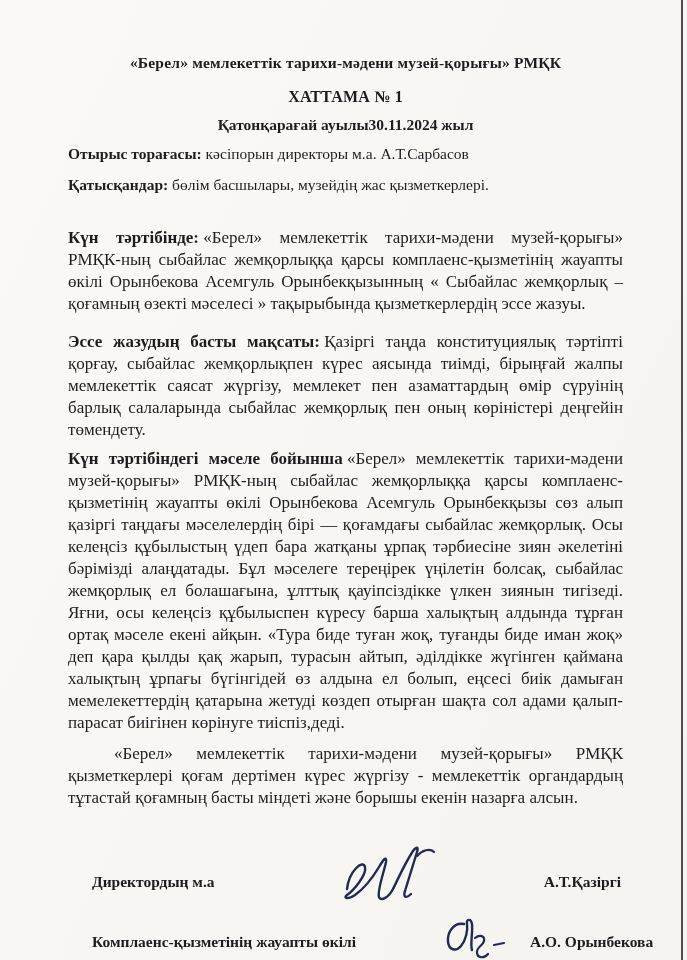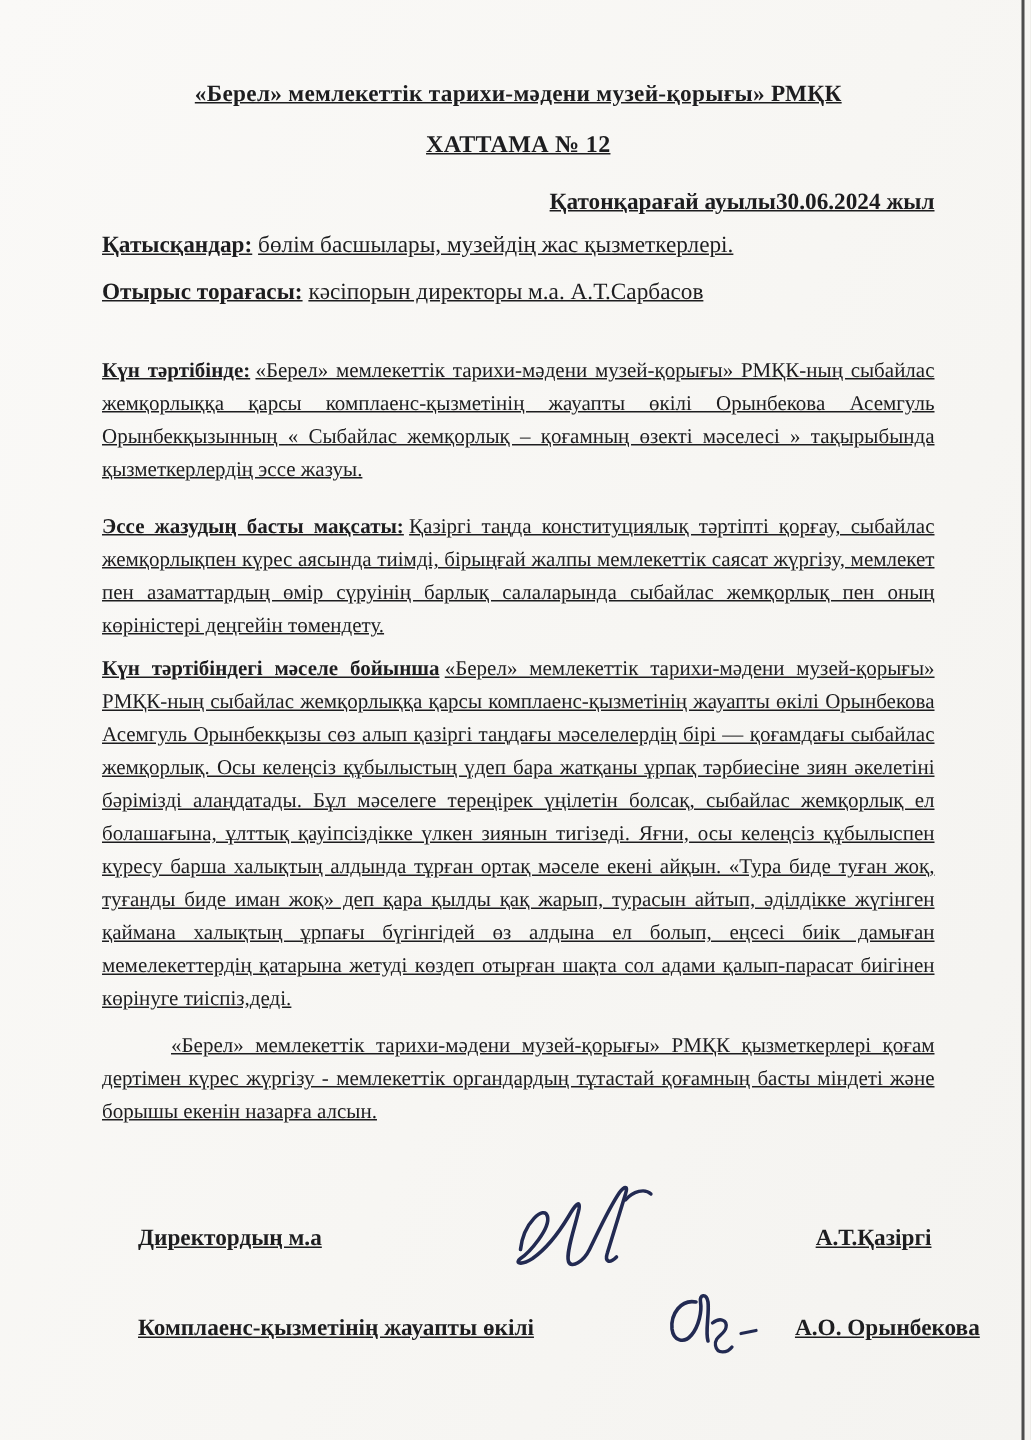--- a/index.html
+++ b/index.html
@@ -7,45 +7,44 @@
 
   .page {
     position:relative;
     width:687px; height:960px;
     margin:0 auto;
     background:linear-gradient(115deg,#faf9f7 0%,#f7f6f3 55%,#f4f3f0 100%);
     font-family:"Liberation Serif","DejaVu Serif",serif;
     color:#1d1d1f;
     overflow:hidden;
     box-sizing:border-box;
-    text-decoration:underline;
   }
 
   .scan-edge {
     position:absolute; top:0; right:4px;
     width:2px; height:100%;
     background:#4d4d4d;
   }
 
   .content { padding:46px 64px 0 68px; }
 
   .title { text-align:center; font-weight:bold; font-size:15.5px; letter-spacing:.2px; }
   .title-1 { margin:8px 0 0; }
   .title-2 { margin:15px 0 0; }
   .title-3 { margin:16px 0 0; font-size:16px; }
 
   .meta-row {
-    display:flex; justify-content:flex-end; align-items:baseline;
-    margin-top:20px; font-weight:bold; font-size:15.5px;
+    display:flex; justify-content:center; align-items:baseline;
+    margin-top:10px; font-weight:bold; font-size:15.5px;
   }
   .meta-line { margin-top:9px; font-size:15.5px; line-height:22px; }
   .meta-line .lead { font-weight:bold; margin-right:.25em; }
 
   .para {
-    margin:0; font-size:14px; line-height:22px;
+    margin:0; font-size:17px; line-height:22px;
     text-align:justify;
   }
   .para .lead { font-weight:bold; margin-right:.25em; }
   .p-agenda     { margin-top:31px; }
   .p-goal       { margin-top:16px; }
   .p-discussion { margin-top:7px; }
 
   .decision-heading {
     margin:15px 0 0; padding-left:72px;
     font-weight:bold; font-size:15.5px;
@@ -68,33 +67,33 @@
   .sig-row-2 .sig-name { margin-left:0; }
   .ink { stroke:#222a52; fill:none; stroke-linecap:round; stroke-linejoin:round; }
 </style>
 </head>
 <body>
 
 <div class="page">
   <div class="content">
 
     <div class="title title-1">«Берел» мемлекеттік тарихи-мәдени музей-қорығы» РМҚК</div>
-    <div class="title title-3">ХАТТАМА № 12</div>
+    <div class="title title-3">ХАТТАМА № 1</div>
 
     <div class="meta-row">
       <span>Қатонқарағай ауылы</span>
-      <span>30.06.2024 жыл</span>
+      <span>30.11.2024 жыл</span>
+    </div>
+
+    <div class="meta-line">
+      <span class="lead">Отырыс торағасы:</span><span>кәсіпорын директоры м.а. А.Т.Сарбасов</span>
     </div>
 
     <div class="meta-line">
       <span class="lead">Қатысқандар:</span><span>бөлім басшылары, музейдің жас  қызметкерлері.</span>
-    </div>
-
-    <div class="meta-line">
-      <span class="lead">Отырыс торағасы:</span><span>кәсіпорын директоры м.а. А.Т.Сарбасов</span>
     </div>
 
     <p class="para p-agenda">
       <span class="lead">Күн тәртібінде:</span><span>«Берел» мемлекеттік тарихи-мәдени музей-қорығы» РМҚК-ның сыбайлас жемқорлыққа қарсы комплаенс-қызметінің жауапты өкілі Орынбекова Асемгуль Орынбекқызынның « Сыбайлас жемқорлық – қоғамның өзекті мәселесі » тақырыбында қызметкерлердің эссе жазуы.</span>
     </p>
 
     <p class="para p-goal">
       <span class="lead">Эссе жазудың басты  мақсаты:</span><span>Қазіргі таңда конституциялық тәртіпті қорғау, сыбайлас жемқорлықпен күрес аясында тиімді, бірыңғай жалпы мемлекеттік саясат жүргізу, мемлекет пен азаматтардың өмір сүруінің барлық салаларында сыбайлас жемқорлық пен оның көріністері деңгейін төмендету.</span>
     </p>
 

